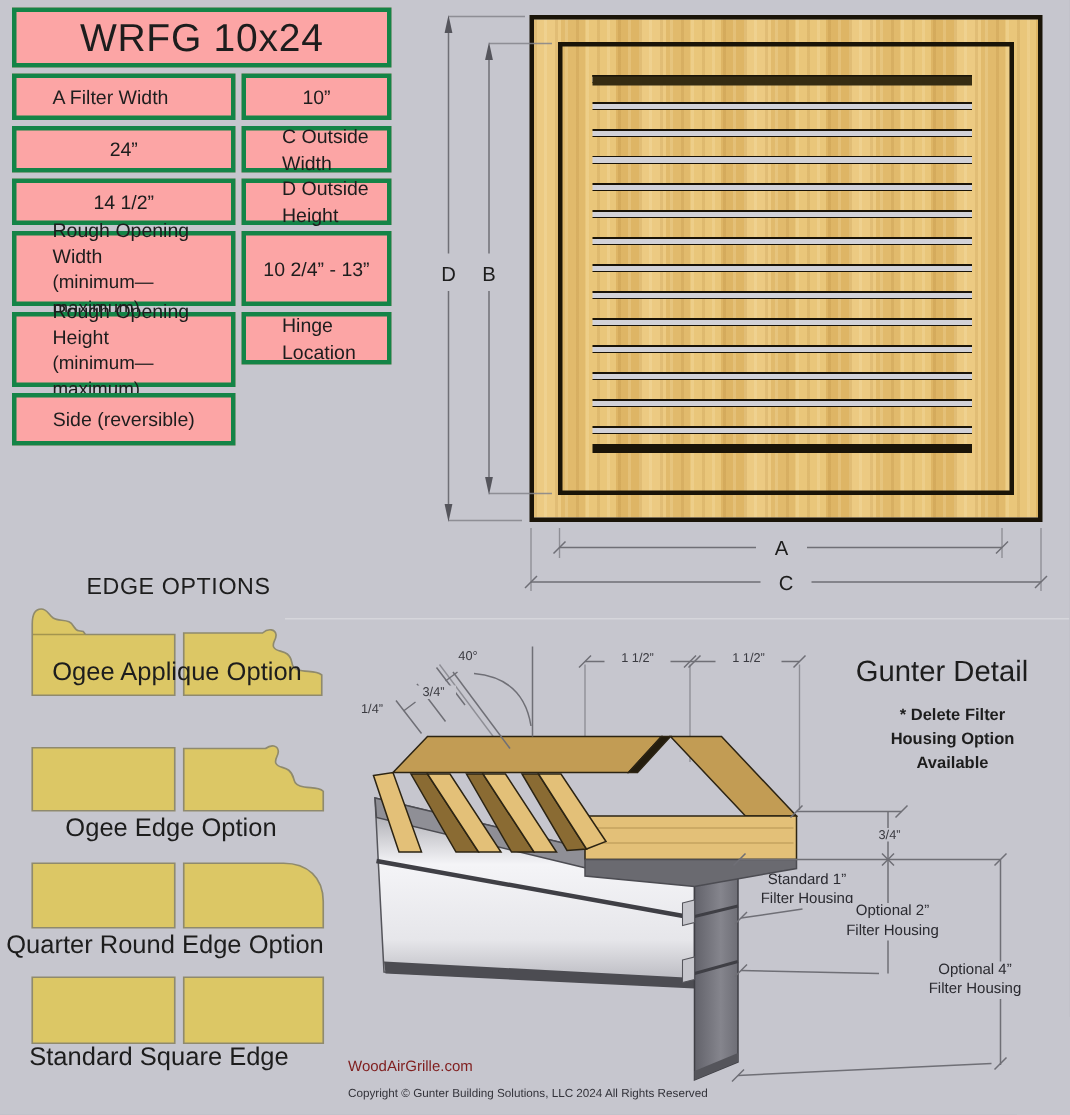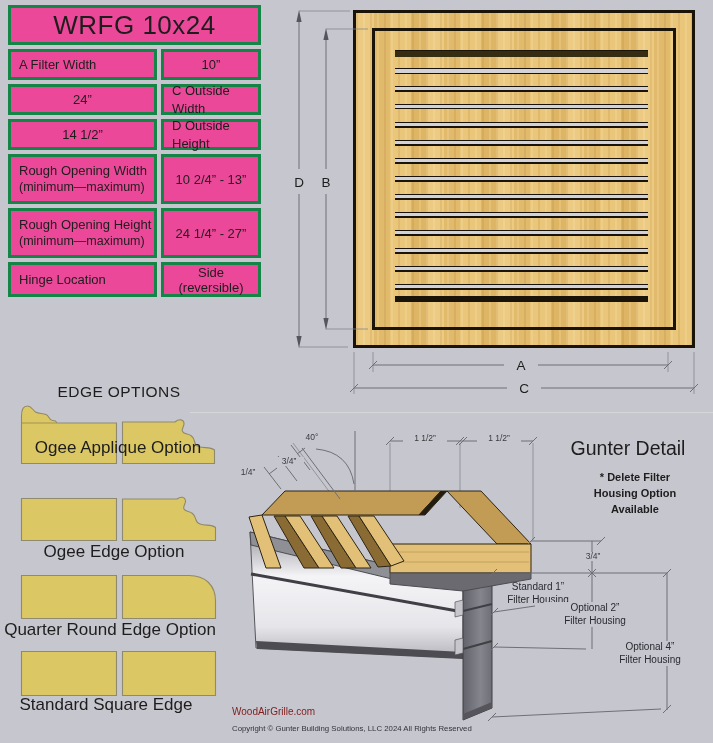--- a/index.html
+++ b/index.html
@@ -10,28 +10,28 @@
   #page{
     position:relative;width:713px;height:743px;overflow:hidden;
     background:#c6c6ce;color:#1d1d1d;
   }
   
   #spec-table{
     position:absolute;left:8px;top:5px;width:258px;
     display:grid;grid-template-columns:149px 100px;gap:4px;
   }
   .cell{
-    border:3px solid #148447;background:#ec4899;
+    border:3px solid #148447;background:#fca5a5;
     display:flex;align-items:center;
   }
   .cell.title{
     grid-column:1 / span 2;justify-content:center;height:34px;
     font-size:26px;letter-spacing:.5px;
   }
-  .cell.lbl{padding-left:8px;font-size:13px;flex-direction:column;align-items:flex-start;justify-content:center;line-height:1.35;}
+  .cell.lbl{padding-left:24px;font-size:13px;flex-direction:column;align-items:flex-start;justify-content:center;line-height:1.35;}
   .cell.val{justify-content:center;font-size:13px;text-align:center;}
   .h30{height:25px;} .h48{height:44px;} .h34{height:29px;}
   .sub{font-size:12.5px;}
   
   #grille{
     position:absolute;left:353px;top:10px;width:336px;height:332px;
     border:3px solid #1a1408;
     background:
       repeating-linear-gradient(90deg, rgba(150,100,30,.13) 0 2px, rgba(0,0,0,0) 2px 7px, rgba(255,242,205,.18) 7px 9px, rgba(0,0,0,0) 9px 14px),
       repeating-linear-gradient(90deg,#ecca82 0 18px,#e1ba6c 18px 34px,#e9c67a 34px 55px,#deb565 55px 70px);
@@ -106,23 +106,20 @@
       <span class="sub">(minimum—maximum)</span>
     </div>
     <div class="cell val h48">
         <span>10 2/4” - 13”</span>
       </div>
 
     <div class="cell lbl h48">
       <span>Rough Opening Height</span>
       <span class="sub">(minimum—maximum)</span>
     </div>
-    <div class="cell val h48">
-        <span>24 1/4” - 27”</span>
-      </div>
 
     <div class="cell lbl h34">
         <span>Hinge Location</span>
       </div>
     <div class="cell val h34">
         <span>Side (reversible)</span>
       </div>
   </div>
 
   <div id="grille">

